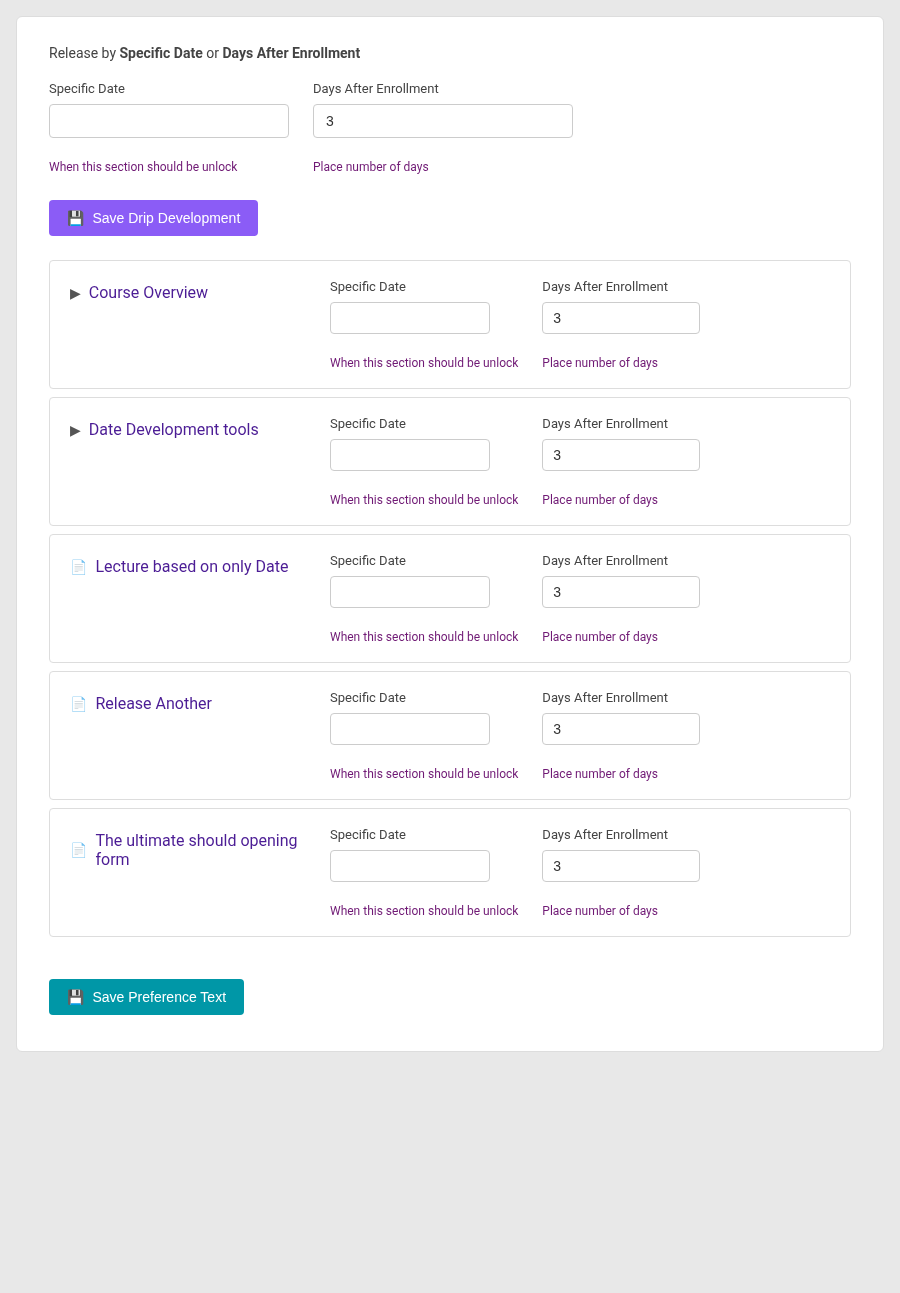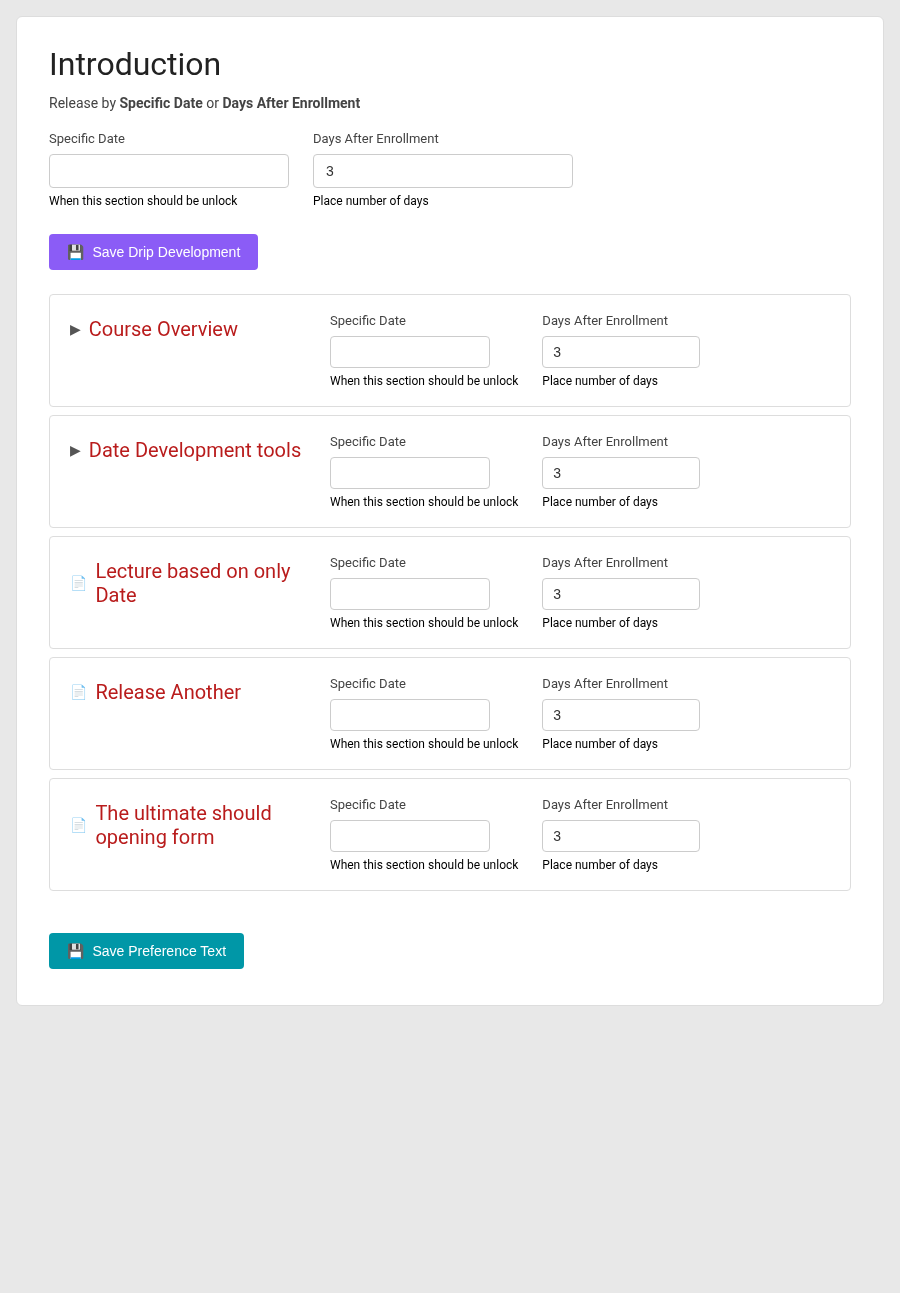--- a/index.html
+++ b/index.html
@@ -54,22 +54,22 @@
       padding: 8px 12px;
       font-size: 14px;
       color: #333;
       background: #fff;
       outline: none;
     }
     .field-group.date-field input { width: 240px; }
     .field-group.days-field input { width: 260px; }
     .field-hint {
       font-size: 12px;
-      color: #000000;
-      margin-top: 2px;
+      color: #701a75;
+      margin-top: 18px;
     }
     .save-btn {
       display: inline-flex;
       align-items: center;
       gap: 8px;
       background: #8b5cf6;
       color: #fff;
       border: none;
       border-radius: 4px;
       padding: 10px 18px;
@@ -103,22 +103,22 @@
       align-items: center;
       gap: 8px;
       padding-top: 4px;
     }
     .section-icon {
       color: #555;
       font-size: 14px;
       flex-shrink: 0;
     }
     .section-name {
-      font-size: 20px;
-      color: #b91c1c;
+      font-size: 16px;
+      color: #4c1d95;
     }
     .section-fields {
       display: flex;
       gap: 24px;
       flex: 1;
       align-items: flex-start;
     }
     .section-field-group {
       display: flex;
       flex-direction: column;
@@ -142,21 +142,20 @@
     .section-field-group.date-field input { width: 160px; }
     .section-field-group.days-field input { width: 158px; }
     .bottom-btn-area {
       margin-top: 16px;
     }
   </style>
 </head>
 <body>
 
 <div class="main-card">
-  <h1 class="page-title">Introduction</h1>
   <p class="release-text">
     <span>Release by </span><strong>Specific Date</strong><span> or </span><strong>Days After Enrollment</strong>
   </p>
 
   <div class="top-form">
     <div class="field-group date-field">
       <label>Specific Date</label>
       <input type="text" value="" style="">
       <span class="field-hint">When this section should be unlock</span>
     </div>

